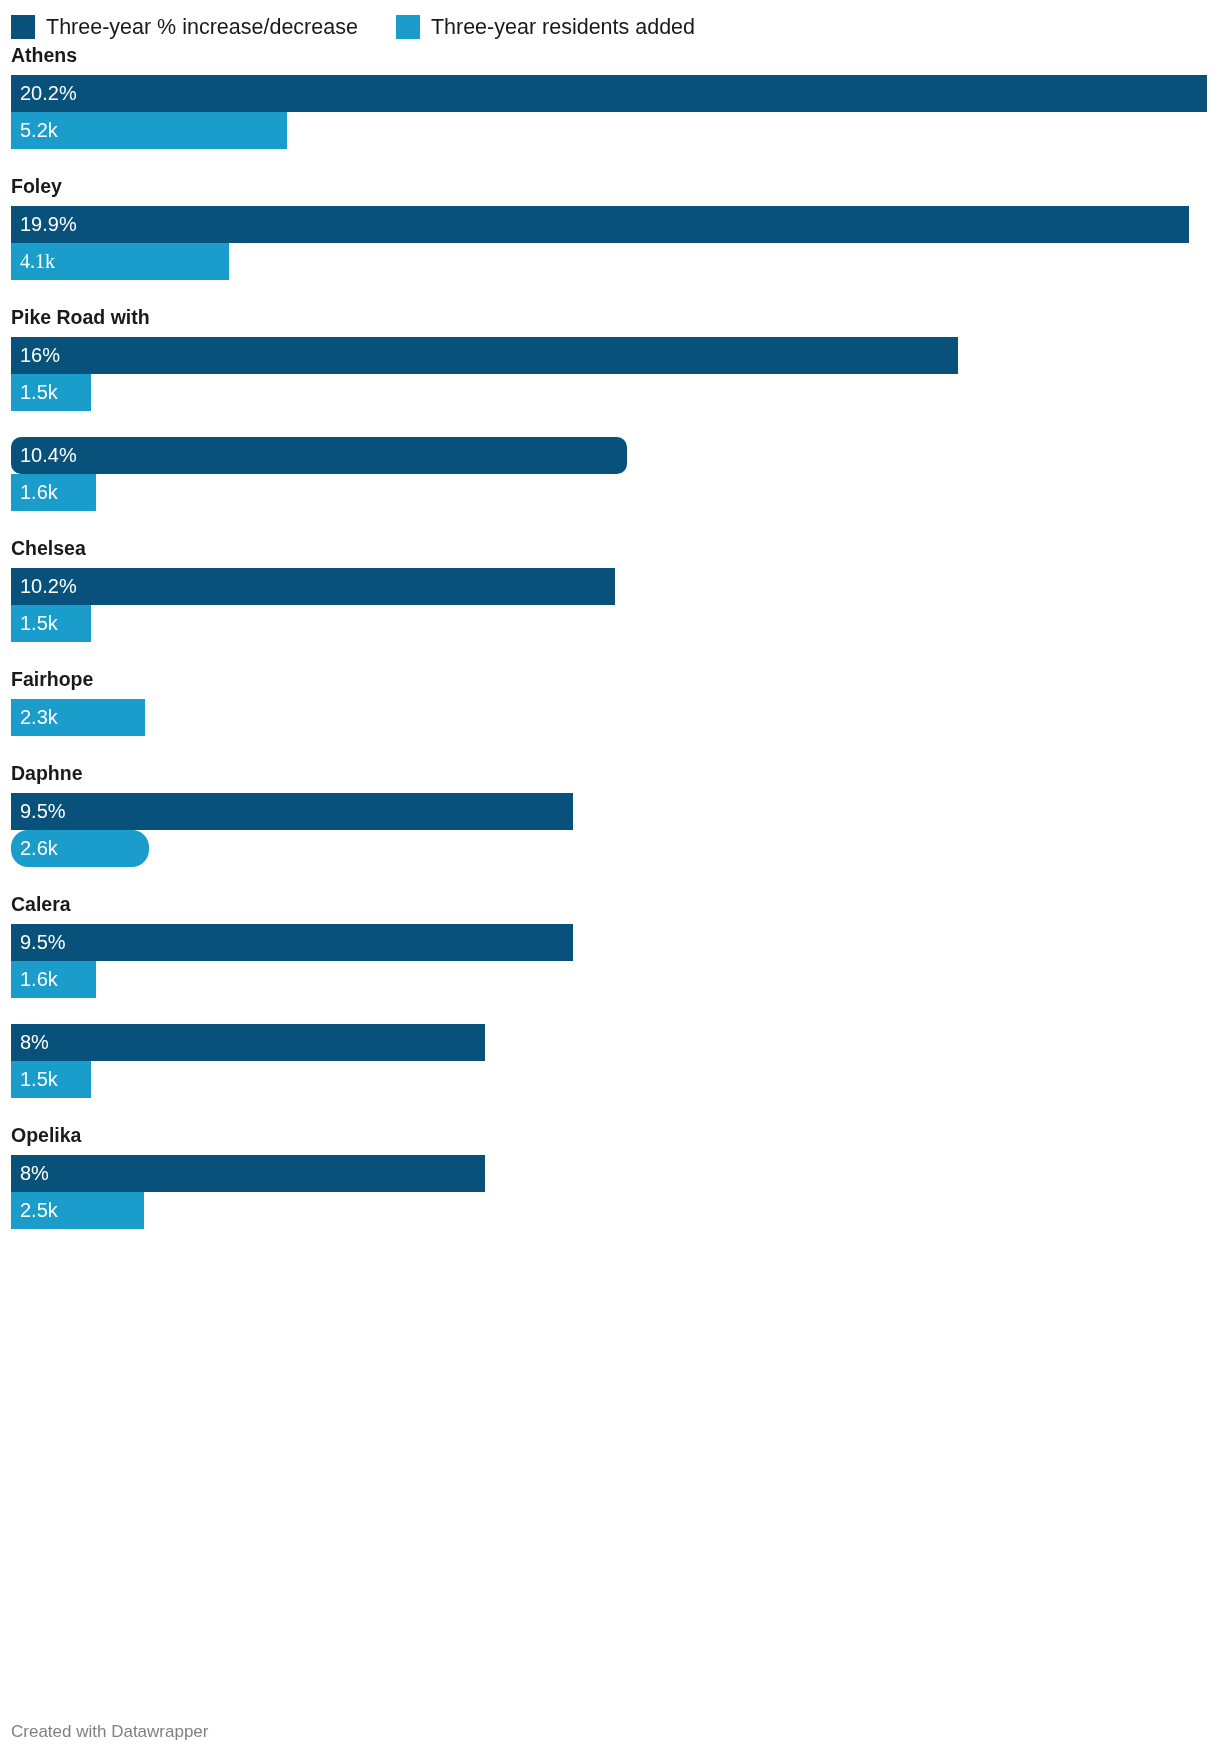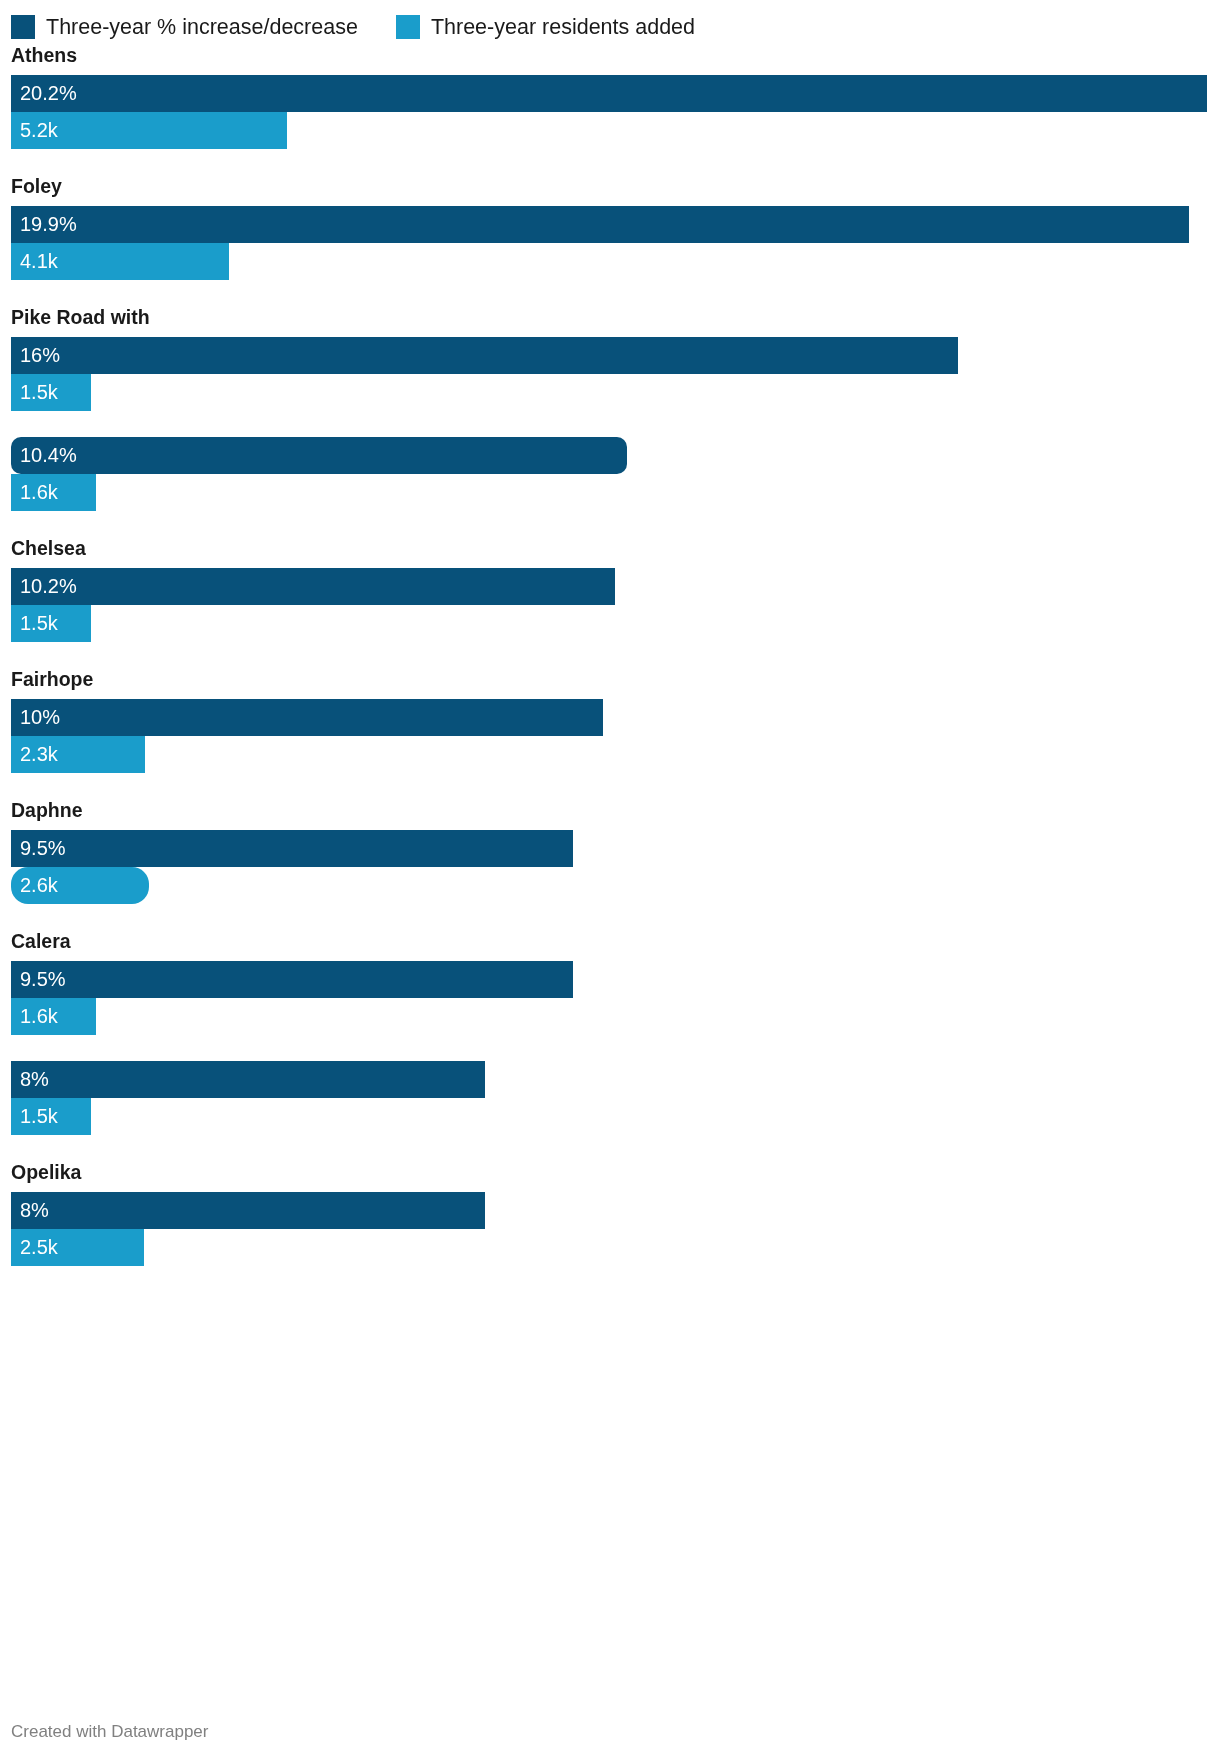--- a/index.html
+++ b/index.html
@@ -130,21 +130,21 @@
         </div>
       </div>
       <div class="group">
         <div class="group-label">Foley</div>
         <div class="bar-row">
           <div class="bar" style="background: rgb(8, 81, 122); width: 1178px;">
             <span class="bar-value">19.9%</span>
           </div>
         </div>
         <div class="bar-row">
-          <div class="bar" style="background: rgb(26, 157, 203); width: 218px;">
+          <div class="bar" style="background: rgb(26, 157, 203); width: 218px; font-family: Liberation Serif, serif;">
             <span class="bar-value">4.1k</span>
           </div>
         </div>
       </div>
       <div class="group">
         <div class="group-label">Pike Road with</div>
         <div class="bar-row">
           <div class="bar" style="background: rgb(8, 81, 122); width: 947px;">
             <span class="bar-value">16%</span>
           </div>
@@ -176,25 +176,20 @@
         </div>
         <div class="bar-row">
           <div class="bar" style="background: rgb(26, 157, 203); width: 80px;">
             <span class="bar-value">1.5k</span>
           </div>
         </div>
       </div>
       <div class="group">
         <div class="group-label">Fairhope</div>
         <div class="bar-row">
-          <div class="bar" style="background: rgb(8, 81, 122); width: 592px;">
-            <span class="bar-value">10%</span>
-          </div>
-        </div>
-        <div class="bar-row">
           <div class="bar" style="background: rgb(26, 157, 203); width: 134px;">
             <span class="bar-value">2.3k</span>
           </div>
         </div>
       </div>
       <div class="group">
         <div class="group-label">Daphne</div>
         <div class="bar-row">
           <div class="bar" style="background: rgb(8, 81, 122); width: 562px;">
             <span class="bar-value">9.5%</span>

